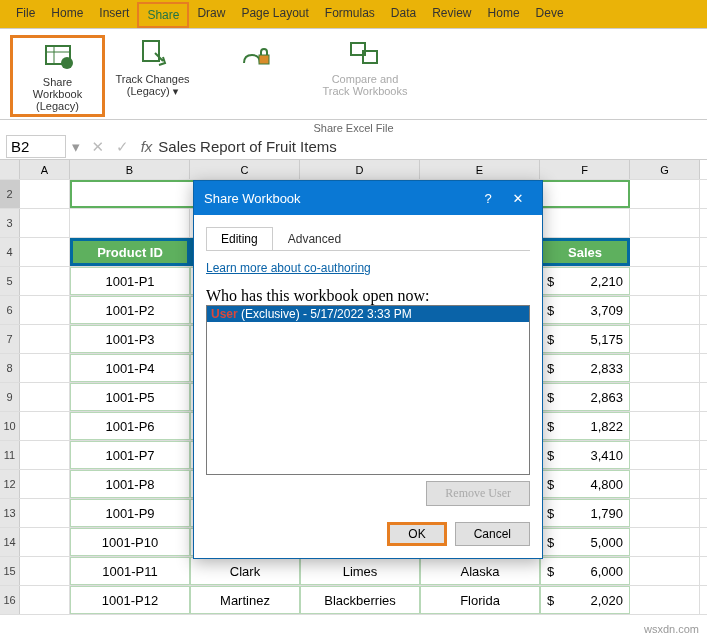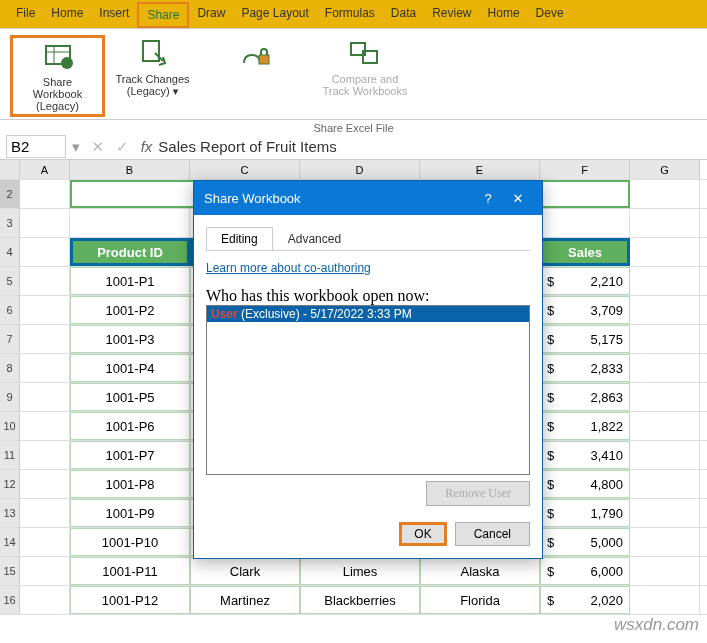--- a/index.html
+++ b/index.html
@@ -56,24 +56,24 @@
     .chkrow { display: flex; align-items: flex-start; border: 1px dotted #888; padding: 2px; }
     .chkrow input { margin-right: 6px; margin-top:2px; border: 3px solid #e67e22; }
     .link { color: #0a63a8; text-decoration: underline; font-size: 12px; display:block; margin: 6px 0 12px 0; }
     .lbl { font-size: 16px; font-family: Liberation Serif, serif; }
     .listbox { border: 1px solid #7a7a7a; height: 170px; width: 100%; overflow:hidden; position:relative; background:#fff;}
     .listitem { background: #0a63a8; color: #fff; font-size: 12px; padding: 1px 4px;}
     .listitem .user { color: #d9483b; font-weight:bold; }
     .dlg-buttons { display: flex; justify-content: flex-end; gap: 8px; margin-top: 8px; padding-top: 8px; }
     .btn { padding: 4px 18px; font-size: 12px; background: #e1e1e1; border: 1px solid #adadad; }
     .btn.disabled { color: #aaa; font-family: Liberation Serif, serif; }
-    .btn.ok { border: 3px solid #e67e22; padding: 2px 12px;}
+    .btn.ok { border: 3px solid #e67e22; padding: 2px 18px;}
     .remove-row { text-align:right; margin-top:6px;}
 
-    .watermark { position:absolute; right:8px; bottom:8px; font-size:17px; color:#999;font-style:italic;}
+    .watermark { position:absolute; right:8px; bottom:8px; font-size:11px; color:#999;}
     svg.ricon path, svg.ricon rect { stroke: #3a7a3a; }
   </style>
 </head>
 <body>
 
 <div class="tabs">
   <div class="tab">File</div>
   <div class="tab">Home</div>
   <div class="tab">Insert</div>
   <div class="tab active">Share</div>

